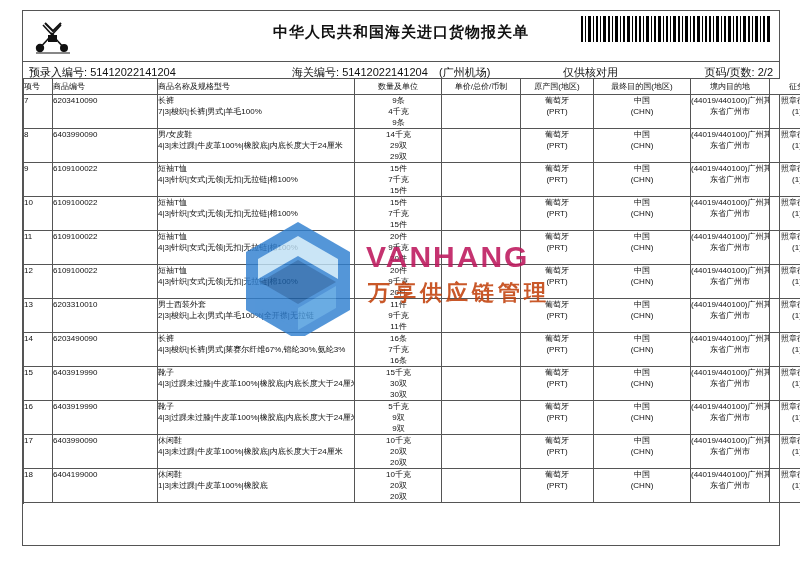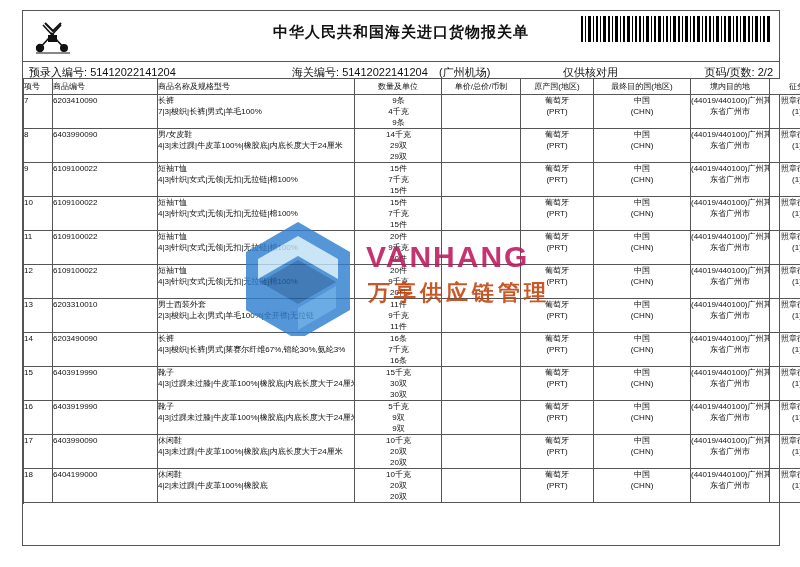--- a/index.html
+++ b/index.html
@@ -576,21 +576,21 @@
           </tr>
           <tr class="item">
             <td class="c-no">
               <div class="line">18</div>
             </td>
             <td class="c-code">
               <div class="line">6404199000</div>
             </td>
             <td class="c-desc">
               <div class="line">休闲鞋</div>
-              <div class="sub">4|2|未过踝|牛皮革100%|橡胶底</div>
+              <div class="sub">1|3|未过踝|牛皮革100%|橡胶底</div>
             </td>
             <td class="c-qty qty">
               <div class="line ">10千克</div>
               <div class="line ">20双</div>
               <div class="line ">20双</div>
             </td>
             <td class="c-price">
               <div class="line ctr">&nbsp;</div>
               <div class="line ctr">&nbsp;</div>
               <div class="line ctr">&nbsp;</div>

